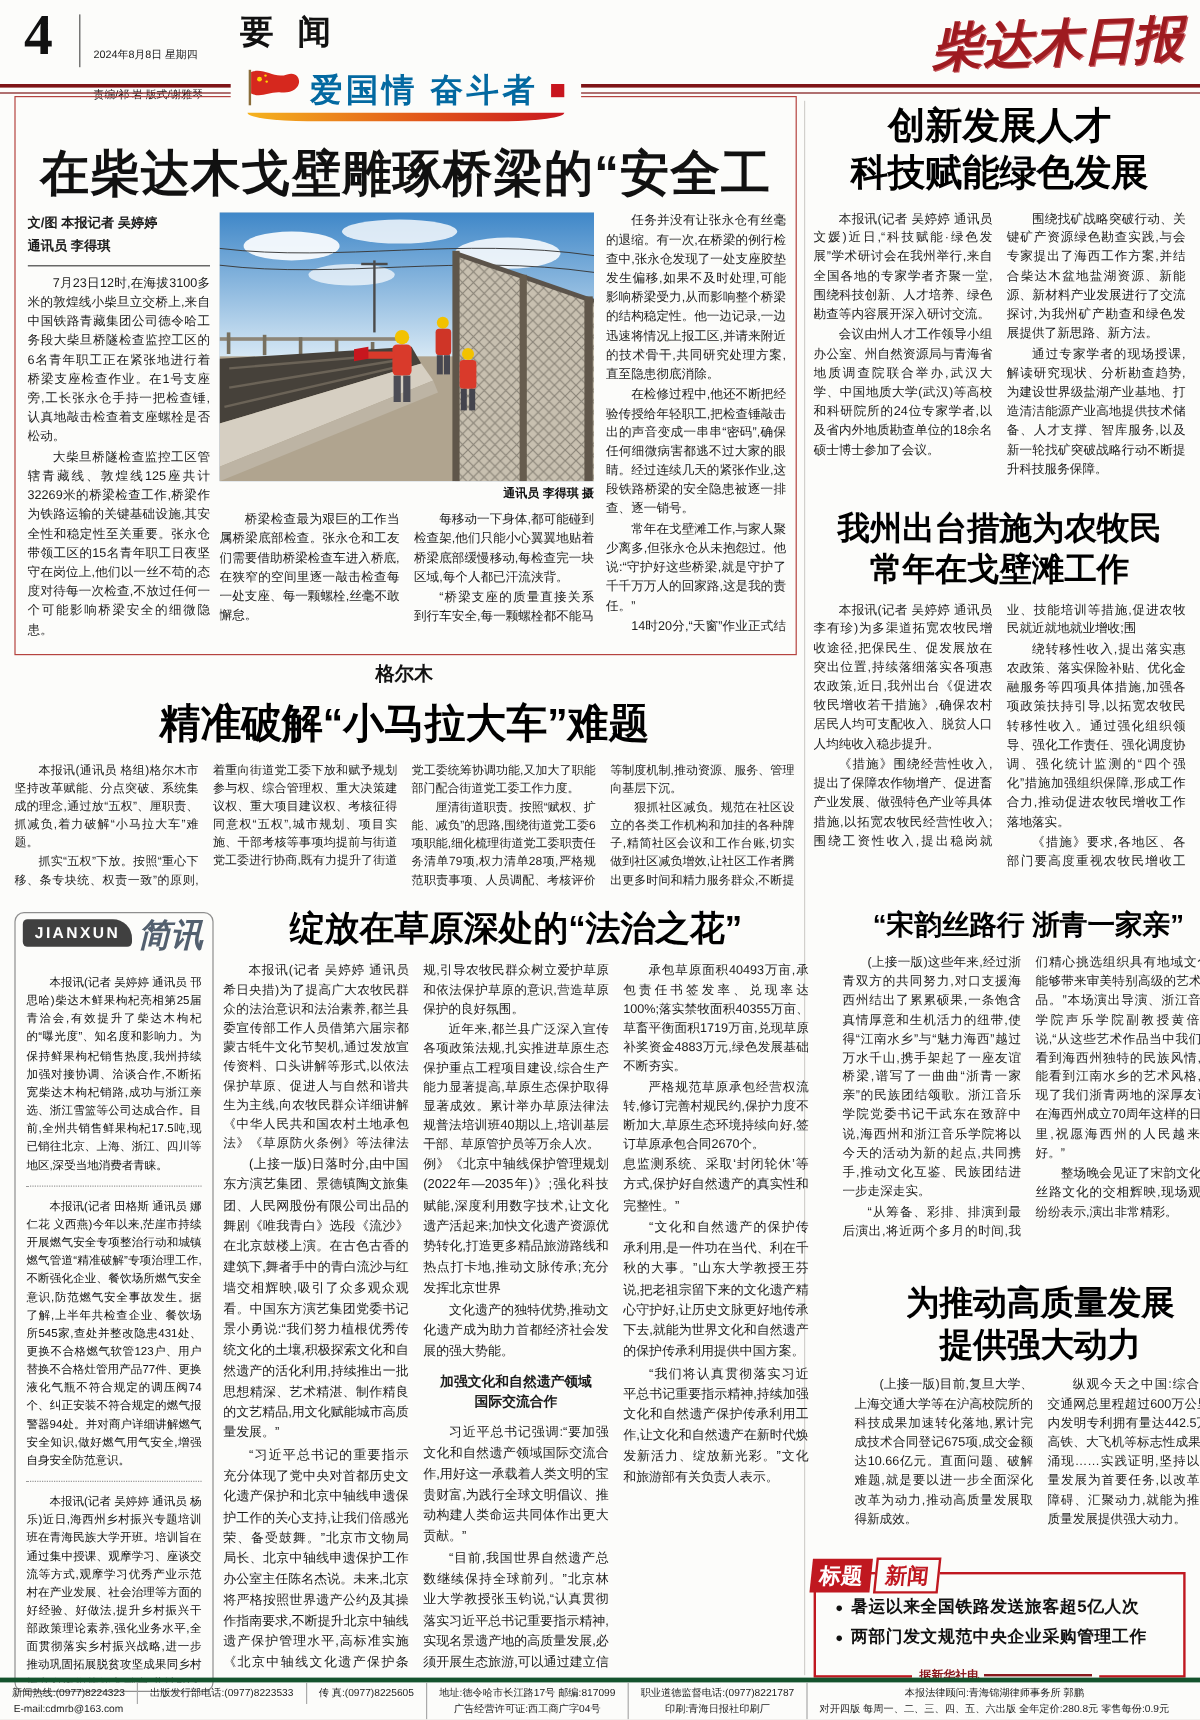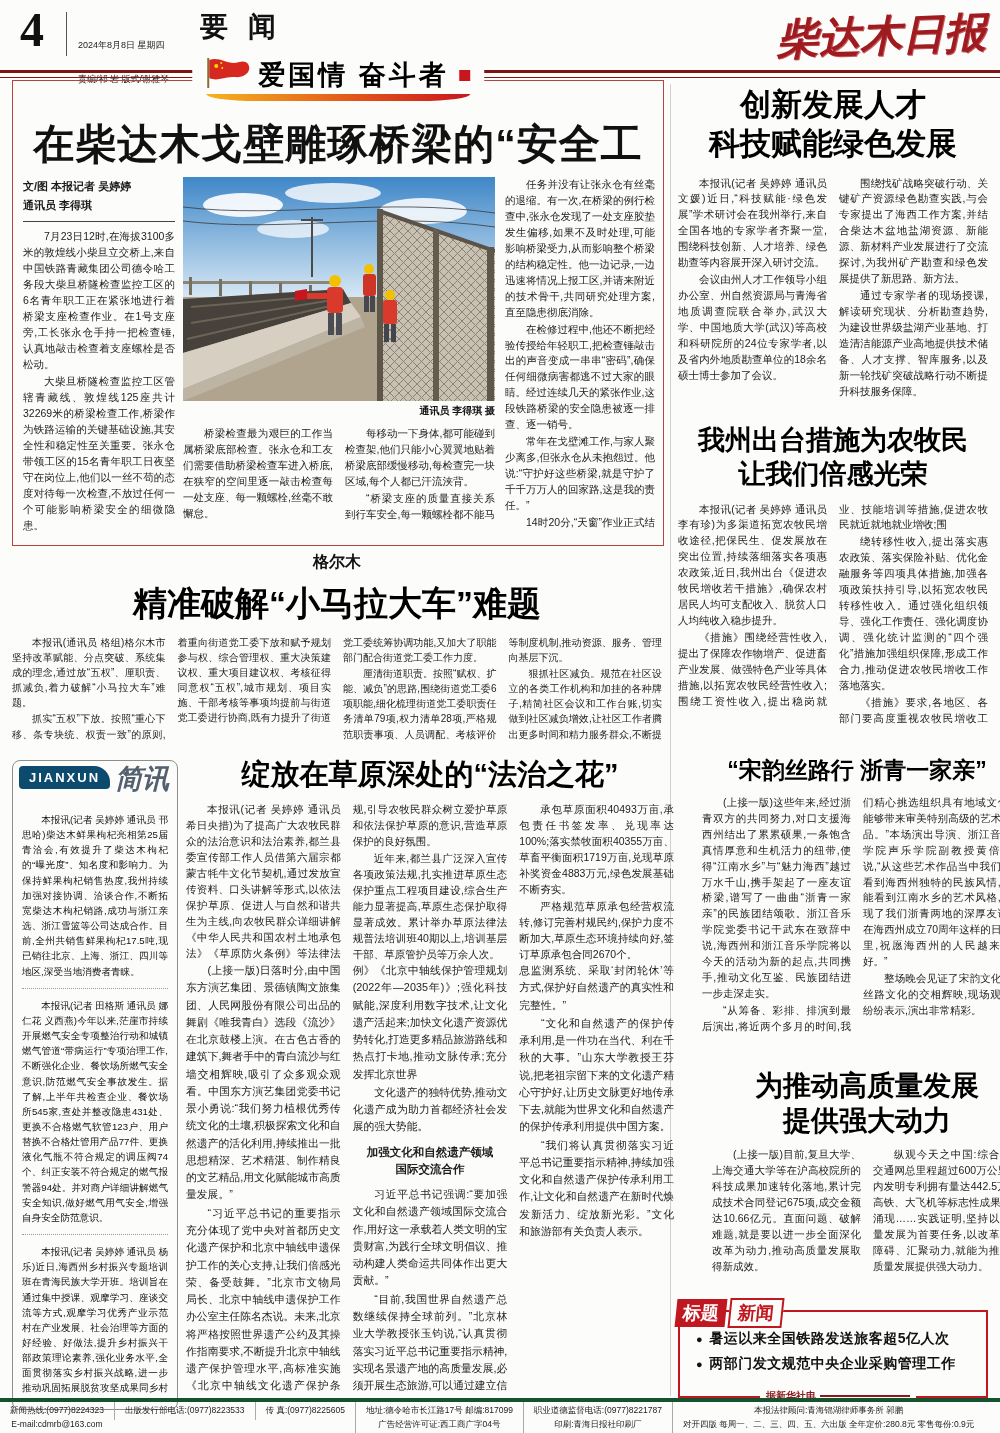--- a/index.html
+++ b/index.html
@@ -23,21 +23,21 @@
   .bt p{margin:0 0 1px;text-indent:2em;}
   .c2{column-count:2;column-gap:12px;column-fill:auto;}
   .c3{column-count:3;column-gap:12px;column-fill:auto;}
   .c4{column-count:4;column-gap:12px;column-fill:auto;}
   .hd{font-weight:900;text-align:center;color:#000;line-height:1.25;}
   
   .tframe{position:absolute;left:12px;top:80px;width:650px;height:464px;border:1px solid #b5433f;}
   .banner{position:absolute;left:50%;top:-24px;transform:translateX(-50%);background:#fcfcfa;
           padding:0 14px;text-align:center;white-space:nowrap;}
   .banner-row{display:flex;align-items:center;gap:8px;justify-content:center;}
-  .banner-text{font-size:27px;font-weight:900;color:#000000;letter-spacing:3px;}
+  .banner-text{font-size:27px;font-weight:900;color:#0369a1;letter-spacing:3px;}
   .banner-block{display:inline-block;width:11px;height:11px;background:#c8161e;margin-left:2px;}
   .swoosh{height:7px;margin-top:1px;background:linear-gradient(90deg,#f5b31e,#e2571a 55%,#c8161e);
           border-radius:0 0 100px 100px / 0 0 14px 14px;}
   .h-main{position:absolute;left:0;right:0;top:36px;font-size:41px;font-weight:900;
           text-align:center;letter-spacing:1px;}
   .byline{font-size:11px;font-weight:bold;border-bottom:1px solid #444;padding-bottom:7px;
           margin-bottom:7px;line-height:1.7;}
   .tl-col{position:absolute;left:10px;top:96px;width:152px;height:354px;}
   .photo{position:absolute;left:170px;top:96px;width:312px;height:224px;background:#9db8d0;}
   .caption{position:absolute;left:170px;top:323px;width:312px;text-align:right;
@@ -52,21 +52,21 @@
   .art-fazhi{position:absolute;left:186px;top:756px;width:488px;}
   .art-heritage{position:absolute;left:186px;top:962px;width:488px;}
   .subhead{font-weight:900;text-align:center;text-indent:0 !important;font-size:11.5px;
            margin:8px 0 !important;line-height:1.5;}
   .art-songyun{position:absolute;left:702px;top:756px;width:310px;}
   .art-hqfz{position:absolute;left:712px;top:1068px;width:310px;}
   
   .jianxun{position:absolute;left:12px;top:760px;width:164px;height:648px;
            border:1px solid #8e8e8e;border-radius:8px;background:#fcfcfa;}
   .jx-head{position:relative;height:36px;padding:5px 6px 0;}
-  .jx-pill{display:inline-block;background:#0c4a6e;color:#fff;font-weight:900;font-size:13px;
+  .jx-pill{display:inline-block;background:#404040;color:#fff;font-weight:900;font-size:13px;
            letter-spacing:2px;padding:4px 10px;border-radius:4px 16px 4px 4px;}
   .jx-cn{position:absolute;right:8px;top:0;font-size:27px;font-weight:900;font-style:italic;
            color:#53606f;font-family:"Liberation Serif",serif;}
   .jx-body{padding:10px 9px 0;font-size:9.6px;line-height:1.58;text-align:justify;
            height:590px;overflow:hidden;}
   .jx-body p{margin:0;text-indent:2em;}
   .jx-sep{border:none;border-top:1px dotted #999;margin:9px 0;}
   
   .tn-box{position:absolute;left:678px;top:1310px;width:306px;height:84px;
           border:2px solid #c01820;}
@@ -225,21 +225,21 @@
       <p>本报讯(记者 吴婷婷 通讯员 文媛)近日,“科技赋能·绿色发展”学术研讨会在我州举行,来自全国各地的专家学者齐聚一堂,围绕科技创新、人才培养、绿色勘查等内容展开深入研讨交流。</p>
       <p>会议由州人才工作领导小组办公室、州自然资源局与青海省地质调查院联合举办,武汉大学、中国地质大学(武汉)等高校和科研院所的24位专家学者,以及省内外地质勘查单位的18余名硕士博士参加了会议。</p>
       <p>围绕找矿战略突破行动、关键矿产资源绿色勘查实践,与会专家提出了海西工作方案,并结合柴达木盆地盐湖资源、新能源、新材料产业发展进行了交流探讨,为我州矿产勘查和绿色发展提供了新思路、新方法。</p>
       <p>通过专家学者的现场授课,解读研究现状、分析勘查趋势,为建设世界级盐湖产业基地、打造清洁能源产业高地提供技术储备、人才支撑、智库服务,以及新一轮找矿突破战略行动不断提升科技服务保障。</p>
     </div>
   </div>
 
   <div class="art-income">
     <div class="hd" style="font-size:27px;margin-bottom:10px;">
       <div>我州出台措施为农牧民</div>
-      <div>让我们倍感光荣</div>
+      <div>常年在戈壁滩工作</div>
     </div>
     <div class="bt c2" style="height:240px;">
       <p>本报讯(记者 吴婷婷 通讯员 李有珍)为多渠道拓宽农牧民增收途径,把保民生、促发展放在突出位置,持续落细落实各项惠农政策,近日,我州出台《促进农牧民增收若干措施》,确保农村居民人均可支配收入、脱贫人口人均纯收入稳步提升。</p>
       <p>《措施》围绕经营性收入,提出了保障农作物增产、促进畜产业发展、做强特色产业等具体措施,以拓宽农牧民经营性收入;围绕工资性收入,提出稳岗就业、技能培训等措施,促进农牧民就近就地就业增收;围</p>
       <p>绕转移性收入,提出落实惠农政策、落实保险补贴、优化金融服务等四项具体措施,加强各项政策扶持引导,以拓宽农牧民转移性收入。通过强化组织领导、强化工作责任、强化调度协调、强化统计监测的“四个强化”措施加强组织保障,形成工作合力,推动促进农牧民增收工作落地落实。</p>
       <p>《措施》要求,各地区、各部门要高度重视农牧民增收工作,认真分析研判增收形势,压实工作责任,确保各项措施落地见效。</p>
     </div>
   </div>
 
   <div class="art-geermu">
@@ -254,21 +254,21 @@
   </div>
 
   <div class="jianxun">
     <div class="jx-head">
       <span class="jx-pill">JIANXUN</span>
       <span class="jx-cn">简讯</span>
     </div>
     <div class="jx-body">
       <p>本报讯(记者 吴婷婷 通讯员 邗思哈)柴达木鲜果枸杞亮相第25届青洽会,有效提升了柴达木枸杞的“曝光度”、知名度和影响力。为保持鲜果枸杞销售热度,我州持续加强对接协调、洽谈合作,不断拓宽柴达木枸杞销路,成功与浙江亲选、浙江雪篮等公司达成合作。目前,全州共销售鲜果枸杞17.5吨,现已销往北京、上海、浙江、四川等地区,深受当地消费者青睐。</p>
       <hr class="jx-sep">
-      <p>本报讯(记者 田格斯 通讯员 娜仁花 义西燕)今年以来,茫崖市持续开展燃气安全专项整治行动和城镇燃气管道“带病运行”专项治理工作,不断强化企业、餐饮场所燃气安全意识,防范燃气安全事故发生。据了解,上半年共检查企业、餐饮场所545家,查处并整改隐患431处、更换不合格燃气软管123户、用户替换不合格灶管用产品77件、更换液化气瓶不符合规定的调压阀74个、纠正安装不符合规定的燃气报警器94处。并对商户详细讲解燃气安全知识,做好燃气用气安全,增强自身安全防范意识。</p>
+      <p>本报讯(记者 田格斯 通讯员 娜仁花 义西燕)今年以来,茫崖市持续开展燃气安全专项整治行动和城镇燃气管道“精准破解”专项治理工作,不断强化企业、餐饮场所燃气安全意识,防范燃气安全事故发生。据了解,上半年共检查企业、餐饮场所545家,查处并整改隐患431处、更换不合格燃气软管123户、用户替换不合格灶管用产品77件、更换液化气瓶不符合规定的调压阀74个、纠正安装不符合规定的燃气报警器94处。并对商户详细讲解燃气安全知识,做好燃气用气安全,增强自身安全防范意识。</p>
       <hr class="jx-sep">
       <p>本报讯(记者 吴婷婷 通讯员 杨乐)近日,海西州乡村振兴专题培训班在青海民族大学开班。培训旨在通过集中授课、观摩学习、座谈交流等方式,观摩学习优秀产业示范村在产业发展、社会治理等方面的好经验、好做法,提升乡村振兴干部政策理论素养,强化业务水平,全面贯彻落实乡村振兴战略,进一步推动巩固拓展脱贫攻坚成果同乡村振兴有效衔接深入融合,共计50人参加本次培训。</p>
     </div>
   </div>
 
   <div class="art-fazhi">
     <div class="hd" style="font-size:29px;margin-bottom:10px;">绽放在草原深处的“法治之花”</div>
     <div class="bt c3" style="height:164px;">
       <p>本报讯(记者 吴婷婷 通讯员 希日央措)为了提高广大农牧民群众的法治意识和法治素养,都兰县委宣传部工作人员借第六届宗都蒙古牦牛文化节契机,通过发放宣传资料、口头讲解等形式,以依法保护草原、促进人与自然和谐共生为主线,向农牧民群众详细讲解《中华人民共和国农村土地承包法》《草原防火条例》等法律法规,引导农牧民群众树立爱护草原和依法保护草原的意识,营造草原保护的良好氛围。</p>
       <p>近年来,都兰县广泛深入宣传各项政策法规,扎实推进草原生态保护重点工程项目建设,综合生产能力显著提高,草原生态保护取得显著成效。累计举办草原法律法规普法培训班40期以上,培训基层干部、草原管护员等万余人次。</p>

